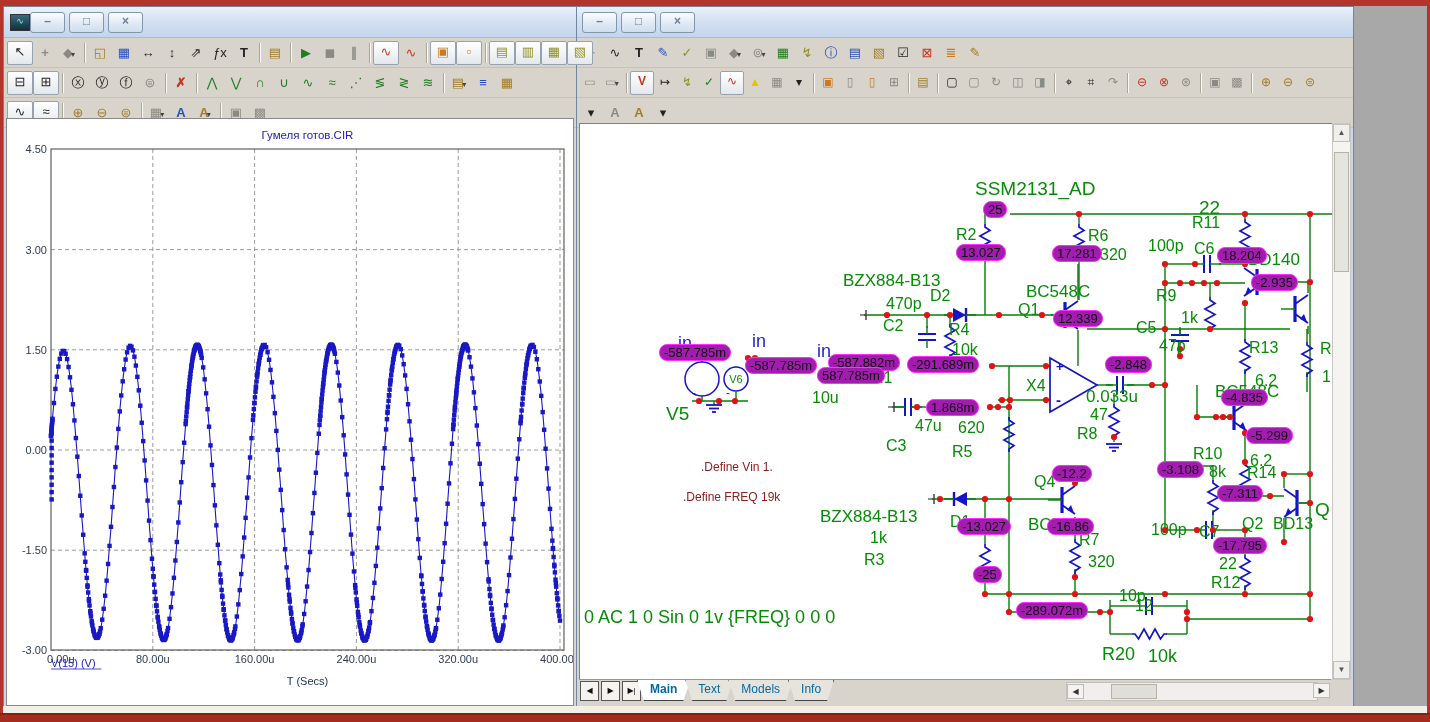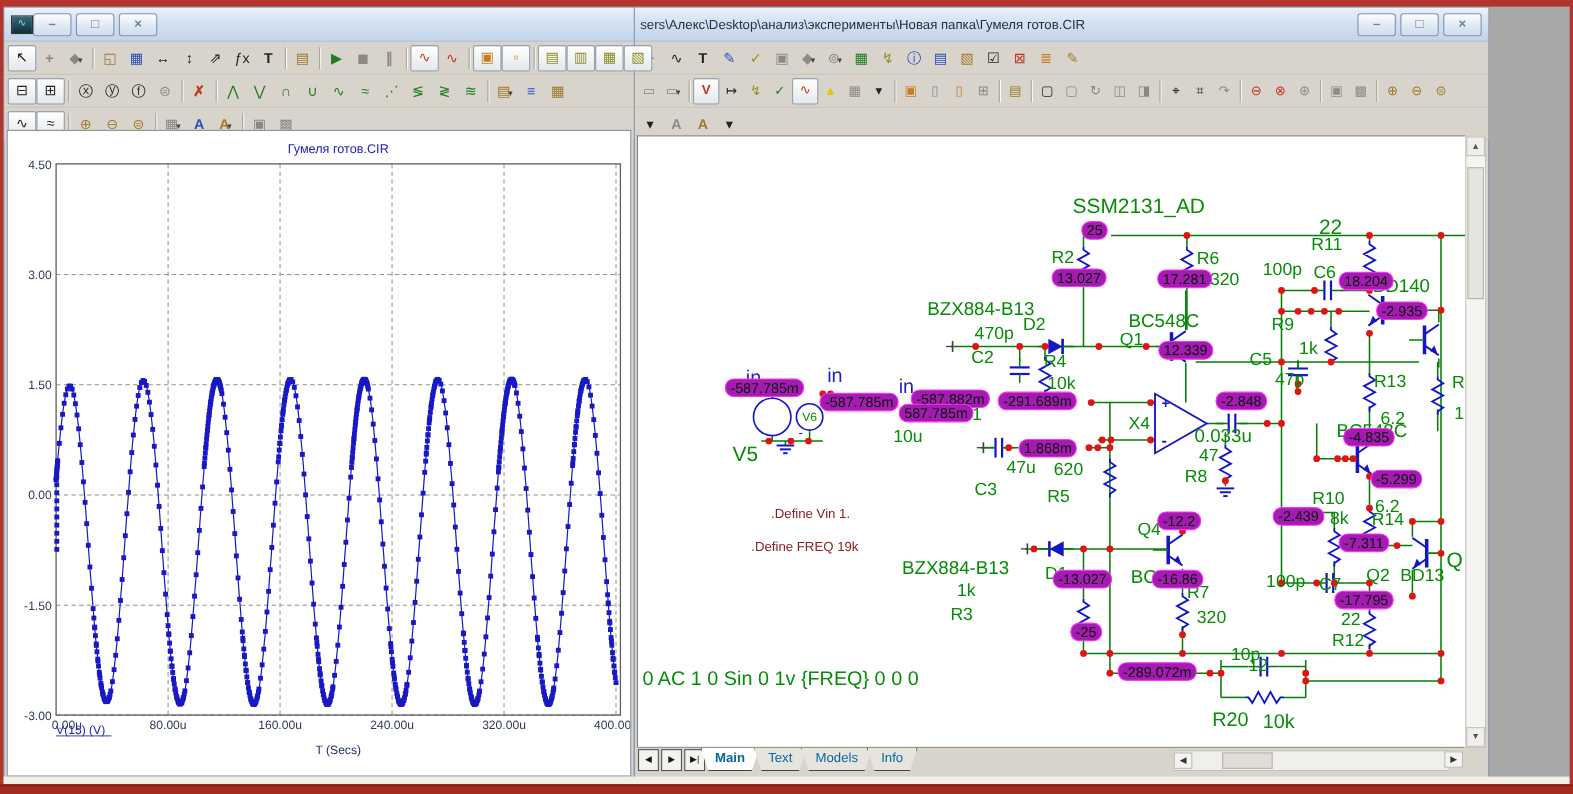--- a/index.html
+++ b/index.html
@@ -71,21 +71,20 @@
 <body>
 
 <div class="frame-strip" id="strip-top"></div>
 <div class="frame-strip" id="strip-left"></div>
 <div class="frame-strip" id="strip-right"></div>
 <div id="strip-status"></div>
 <div class="frame-strip" id="strip-bottom"></div>
 
 <div class="win" id="win-right">
   <div class="titlebar">
-    <span class="title" style="margin-left:0">sers\Алекс\Desktop\анализ\эксперименты\Новая папка\Гумеля готов.CIR</span>
     <span class="winbtns" id="btns-right">
         <div class="wbtn">–</div>
         <div class="wbtn">□</div>
         <div class="wbtn">×</div>
       </span>
   </div>
   <div class="tb" id="r1">
       <div class="tbtn"><span class="c-gray bold">+</span></div>
       <div class="tbtn"><span class="c-dark">∿</span></div>
       <div class="tbtn"><span class="c-dark bold">T</span></div>
@@ -482,21 +481,21 @@
         <div class="vbox" style="left: 671px; top: 150px;">-2.935</div>
         <div class="vbox" style="left: 505px; top: 232px; margin-left: 20px;">-2.848</div>
         <div class="vbox" style="left: 79px; top: 220px;">-587.785m</div>
         <div class="vbox" style="left: 165px; top: 233px;">-587.785m</div>
         <div class="vbox" style="left: 248px; top: 230px;">-587.882m</div>
         <div class="vbox" style="left: 327px; top: 232px;">-291.689m</div>
         <div class="vbox" style="left: 237px; top: 243px;">587.785m</div>
         <div class="vbox" style="left: 346px; top: 275px;">1.868m</div>
         <div class="vbox" style="left: 641px; top: 265px;">-4.835</div>
         <div class="vbox" style="left: 666px; top: 303px;">-5.299</div>
-        <div class="vbox" style="left: 577px; top: 337px;">-2.439</div>
+        <div class="vbox" style="left: 577px; top: 337px;">-3.108</div>
         <div class="vbox" style="left: 637px; top: 361px;">-7.311</div>
         <div class="vbox" style="left: 472px; top: 341px;">-12.2</div>
         <div class="vbox" style="left: 467px; top: 394px;">-16.86</div>
         <div class="vbox" style="left: 377px; top: 394px;">-13.027</div>
         <div class="vbox" style="left: 393px; top: 442px;">-25</div>
         <div class="vbox" style="left: 633px; top: 413px;">-17.795</div>
         <div class="vbox" style="left: 436px; top: 478px;">-289.072m</div>
       </div>
   </div>
   <div id="vscroll">

